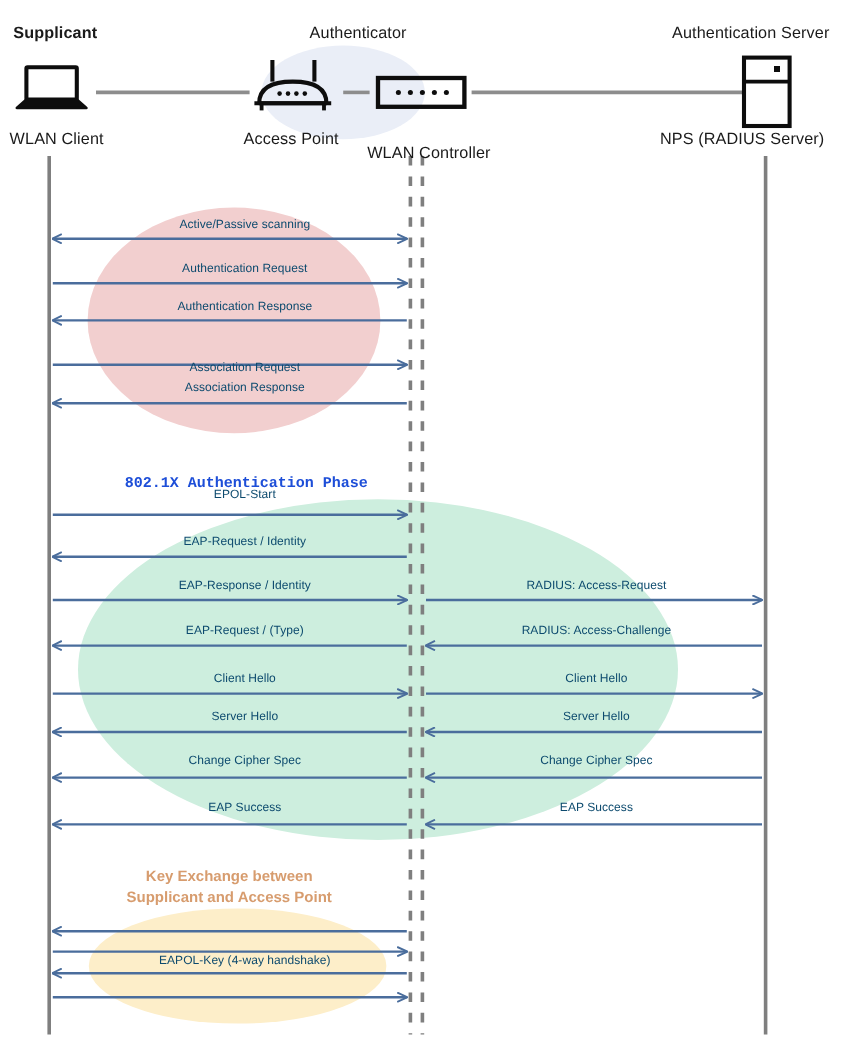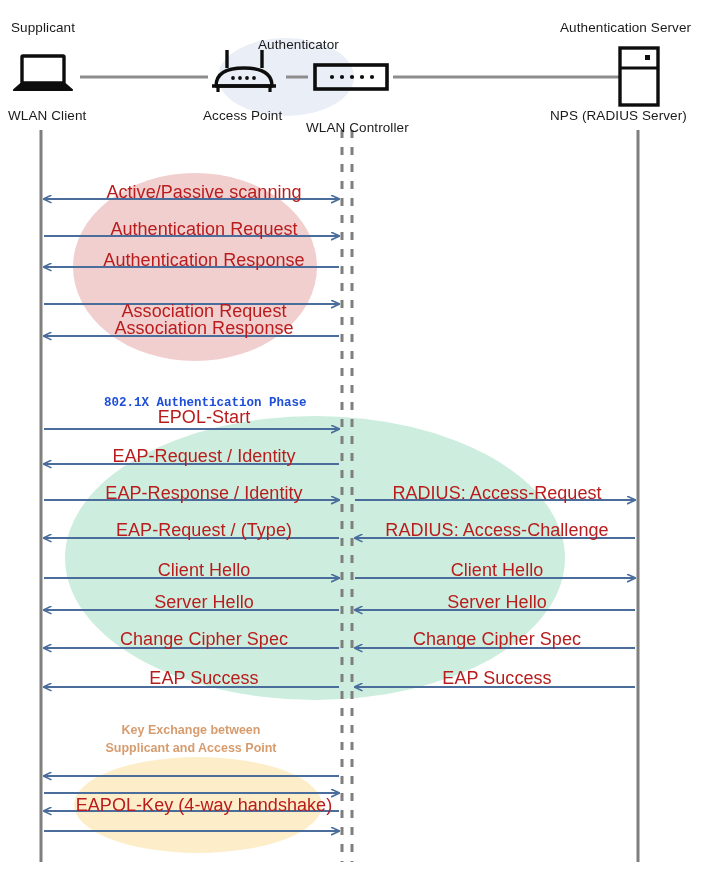--- a/index.html
+++ b/index.html
@@ -42,22 +42,22 @@
   .phase-label {
     position: absolute;
     font-size: 12.5px;
     font-weight: 600;
     white-space: nowrap;
     text-align: center;
     line-height: 18px;
   }
   .msg-label {
     position: absolute;
-    font-size: 18px;
-    color: #b91c1c;
+    font-size: 10px;
+    color: #0c4a6e;
     white-space: nowrap;
     text-align: center;
     transform: translateX(-50%);
     letter-spacing: 0.05px;
   }
 </style>
 </head>
 <body>
 
 <div id="canvas">
@@ -145,22 +145,22 @@
     <g stroke="#4a6d9c" stroke-width="2">
       <line x1="355" y1="500" x2="635" y2="500" marker-end="url(#arrow-r)"></line>
       <line x1="355" y1="538" x2="635" y2="538" marker-start="url(#arrow-l)"></line>
       <line x1="355" y1="578" x2="635" y2="578" marker-end="url(#arrow-r)"></line>
       <line x1="355" y1="610" x2="635" y2="610" marker-start="url(#arrow-l)"></line>
       <line x1="355" y1="648" x2="635" y2="648" marker-start="url(#arrow-l)"></line>
       <line x1="355" y1="687" x2="635" y2="687" marker-start="url(#arrow-l)"></line>
     </g>
   </svg>
 
-  <div class="hdr-title" style="left:11px; top:20px;">Supplicant</div>
-  <div class="hdr-title" style="left:258px; top:37px;">Authenticator</div>
+  <div class="hdr-title" style="left:11px; top:20px;font-weight:bold;">Supplicant</div>
+  <div class="hdr-title" style="left:258px; top:20px;">Authenticator</div>
   <div class="hdr-title" style="left:560px; top:20px;">Authentication Server</div>
 
   <div class="hdr-sub" style="left:8px; top:108px;">WLAN Client</div>
   <div class="hdr-sub" style="left:203px; top:108px;">Access Point</div>
   <div class="hdr-sub" style="left:306px; top:120px;">WLAN Controller</div>
   <div class="hdr-sub" style="left:550px; top:108px;text-align:center;">NPS (RADIUS Server)</div>
 
 
   <div class="phase-label" style="left:104px; top:394px; color:#1d4ed8;font-family:Liberation Mono, monospace;">802.1X Authentication Phase</div>
 

